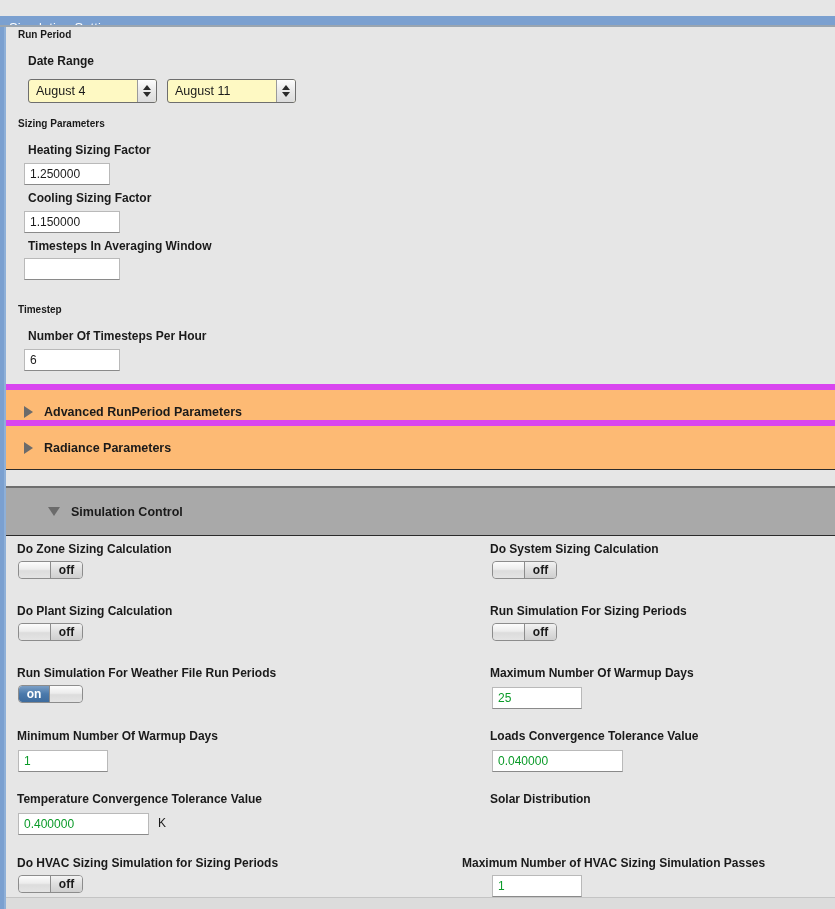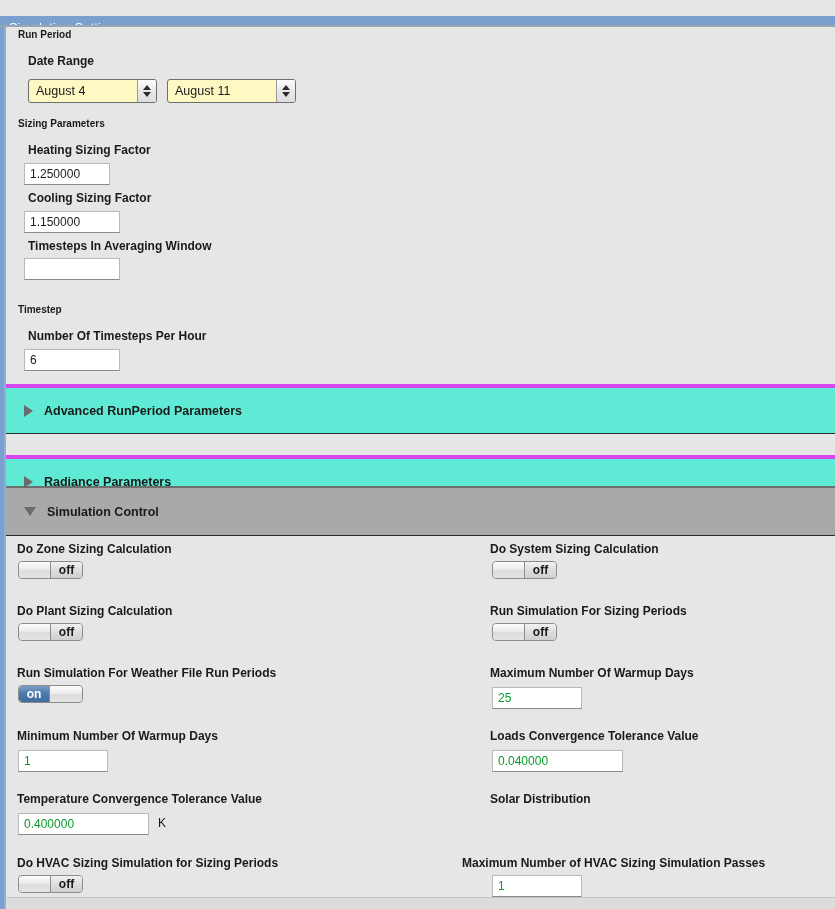--- a/index.html
+++ b/index.html
@@ -167,29 +167,30 @@
   .sect {
     position: absolute;
     left: 0;
     width: 829px;
     box-sizing: border-box;
     display: flex;
     align-items: center;
   }
   .sect.collapsed {
     height: 50px;
-    background: #5eead4;
-    border-top: 4px solid #d946ef;
+    background: #fdba74;
+    border-top: 6px solid #d946ef;
     border-bottom: 1px solid #2b2b2b;
   }
   .sect.expanded {
     height: 50px;
     background: #a9a9a9;
     border-top: 2px solid #6e6e6e;
     border-bottom: 1px solid #2b2b2b;
+    padding-left: 24px;
   }
   .sect-tri-right {
     width: 0; height: 0;
     border-top: 6px solid transparent;
     border-bottom: 6px solid transparent;
     border-left: 9px solid #6b6b6b;
     margin-left: 18px;
   }
   .sect-tri-down {
     width: 0; height: 0;
@@ -310,21 +311,21 @@
 
     <div class="h1" style="left:12px; top:277px;">Timestep</div>
     <div class="h2" style="left:22px; top:302px;">Number Of Timesteps Per Hour</div>
     <div class="tinput" style="left:18px; top:322px; width:96px;">6</div>
 
     <div class="sect collapsed" style="top:357px;">
       <div class="sect-tri-right"></div>
       <div class="sect-label">Advanced RunPeriod Parameters</div>
     </div>
 
-    <div class="sect collapsed" style="top:428px;">
+    <div class="sect collapsed" style="top:393px;">
       <div class="sect-tri-right"></div>
       <div class="sect-label">Radiance Parameters</div>
     </div>
 
     <div class="sect expanded" style="top:459px;">
       <div class="sect-tri-down"></div>
       <div class="sect-label">Simulation Control</div>
     </div>
 
     <div class="h2" style="left:11px; top:515px;">Do Zone Sizing Calculation</div>

